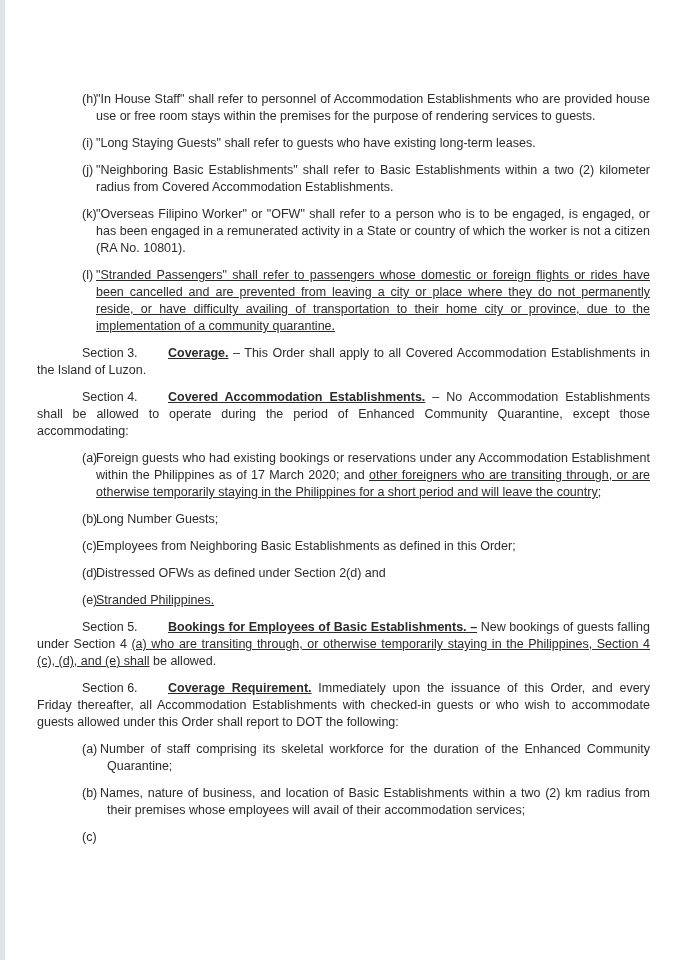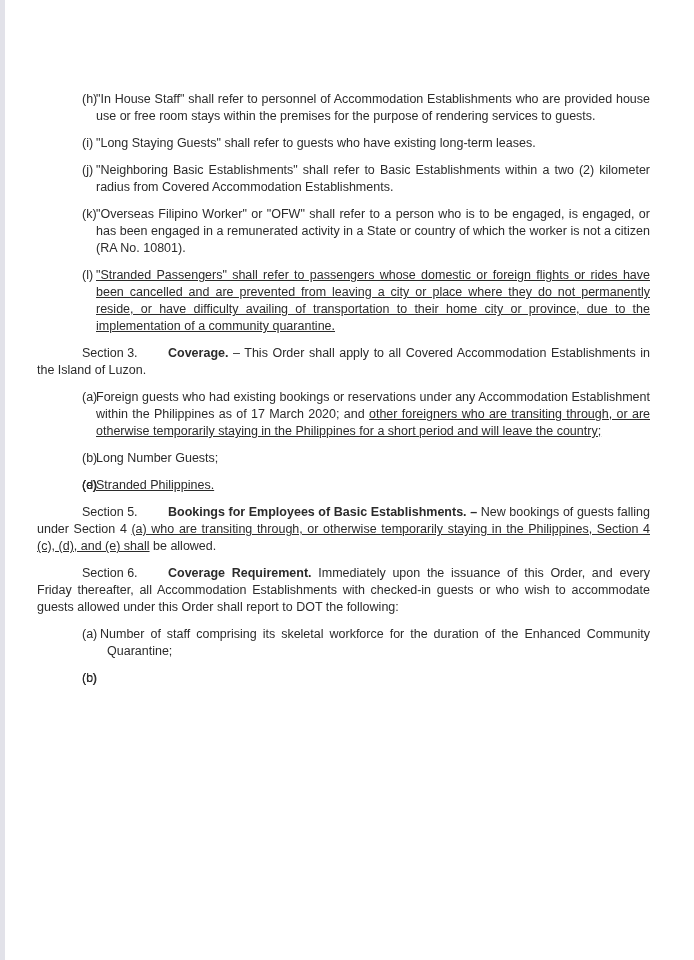--- a/index.html
+++ b/index.html
@@ -37,39 +37,40 @@
     width: 86px;
     text-indent: 0;
     font-weight: normal;
   }
   
   p.list { position: relative; padding-left: 59px; }
   p.list .label { position: absolute; left: 45px; top: 0; }
   
   p.list-deep { position: relative; padding-left: 70px; text-indent: -7px; }
   p.list-deep .label { position: absolute; left: 45px; top: 0; text-indent: 0; }
-  .seg.b { font-weight: bold; }
+  .seg.b { font-weight: bold; text-decoration: underline; }
   .seg.u { text-decoration: underline; }
 </style>
 </head>
 <body>
 
 <div class="page">
   <div class="edge-strip"></div>
   <div class="content">
       <p class="block list"><span class="label">(h)</span><span class="seg">"In House Staff" shall refer to personnel of Accommodation Establishments who are provided house use or free room stays within the premises for the purpose of rendering services to guests.</span></p>
       <p class="block list"><span class="label">(i)</span><span class="seg">"Long Staying Guests" shall refer to guests who have existing long-term leases.</span></p>
       <p class="block list"><span class="label">(j)</span><span class="seg">"Neighboring Basic Establishments" shall refer to Basic Establishments within a two (2) kilometer radius from Covered Accommodation Establishments.</span></p>
       <p class="block list"><span class="label">(k)</span><span class="seg">"Overseas Filipino Worker" or "OFW" shall refer to a person who is to be engaged, is engaged, or has been engaged in a remunerated activity in a State or country of which the worker is not a citizen (RA No. 10801).</span></p>
       <p class="block list"><span class="label">(l)</span><span class="seg u">"Stranded Passengers" shall refer to passengers whose domestic or foreign flights or rides have been cancelled and are prevented from leaving a city or place where they do not permanently reside, or have difficulty availing of transportation to their home city or province, due to the implementation of a community quarantine.</span></p>
       <p class="block section"><span class="heading">Section 3.</span><span class="seg b">Coverage.</span><span class="seg"> – This Order shall apply to all Covered Accommodation Establishments in the Island of Luzon.</span></p>
+      <p class="block section"><span class="heading">Section 4.</span><span class="seg b">Covered Accommodation Establishments.</span><span class="seg"> – No Accommodation Establishments shall be allowed to operate during the period of Enhanced Community Quarantine, except those accommodating:</span></p>
       <p class="block list"><span class="label">(a)</span><span class="seg">Foreign guests who had existing bookings or reservations under any Accommodation Establishment within the Philippines as of 17 March 2020; and </span><span class="seg u">other foreigners who are transiting through, or are otherwise temporarily staying in the Philippines for a short period and will leave the country;</span></p>
       <p class="block list"><span class="label">(b)</span><span class="seg">Long Number Guests;</span></p>
-      <p class="block list"><span class="label">(c)</span></p>
-      <p class="block list"><span class="label">(d)</span></p>
+      <p class="block list"><span class="label">(c)</span><span class="seg">Employees from Neighboring Basic Establishments as defined in this Order;</span></p>
+      <p class="block list"><span class="label">(d)</span><span class="seg">Distressed OFWs as defined under Section 2(d) and</span></p>
       <p class="block list"><span class="label">(e)</span><span class="seg u">Stranded Philippines.</span></p>
       <p class="block section"><span class="heading">Section 5.</span><span class="seg b">Bookings for Employees of Basic Establishments. –</span><span class="seg"> New bookings of guests falling under Section 4 </span><span class="seg u">(a) who are transiting through, or otherwise temporarily staying in the Philippines, Section 4 (c), (d), and (e) shall</span><span class="seg"> be allowed.</span></p>
       <p class="block section"><span class="heading">Section 6.</span><span class="seg b">Coverage Requirement.</span><span class="seg"> Immediately upon the issuance of this Order, and every Friday thereafter, all Accommodation Establishments with checked-in guests or who wish to accommodate guests allowed under this Order shall report to DOT the following:</span></p>
       <p class="block list-deep"><span class="label">(a)</span><span class="seg">Number of staff comprising its skeletal workforce for the duration of the Enhanced Community Quarantine;</span></p>
-      <p class="block list-deep"><span class="label">(b)</span></p>
+      <p class="block list-deep"><span class="label">(b)</span><span class="seg">Names, nature of business, and location of Basic Establishments within a two (2) km radius from their premises whose employees will avail of their accommodation services;</span></p>
       <p class="block list-deep"><span class="label">(c)</span></p>
     </div>
 </div>
 
 </body></html>

